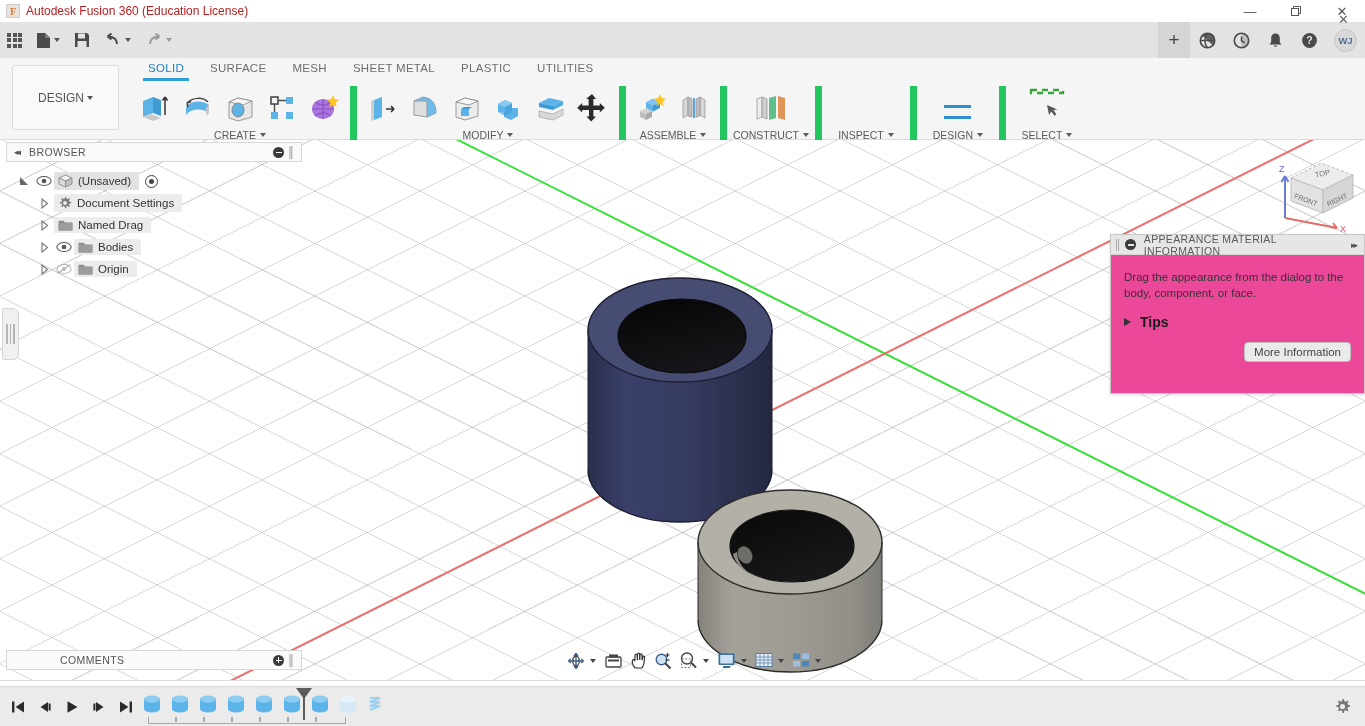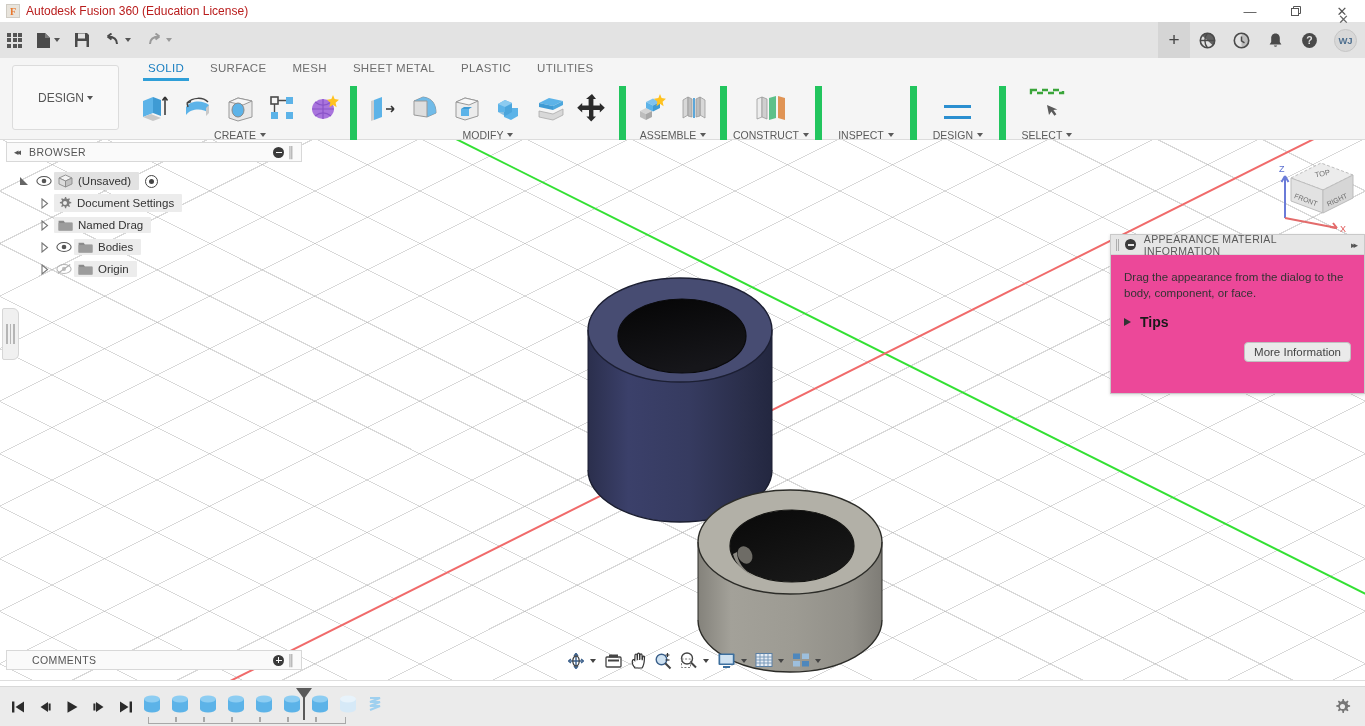--- a/index.html
+++ b/index.html
@@ -154,21 +154,21 @@
   .edge-handle {
     position: absolute; left: 2px; top: 308px; width: 17px; height: 52px;
     background: #f0f0f0; border: 1px solid #d6d6d6; border-radius: 2px 6px 6px 2px;
     display: flex; align-items: center; justify-content: center; gap: 2px;
   }
   .edge-handle i { width: 1.5px; height: 20px; background: #b5b5b5; display: block; }
 
   
   .comments-bar {
     position: absolute; left: 6px; top: 650px; width: 296px; height: 20px;
-    background: #fafafa; border: 1px solid #d8d8d8; display: flex; align-items: center;
+    background: #fafafa; border: 1px solid #d8d8d8; display: flex; align-items: center; padding-left: 28px;
   }
   .cb-title { font-size: 10.5px; color: #555; margin-left: 25px; letter-spacing: .4px; }
   .cb-plus {
     position: absolute; right: 17px; width: 11px; height: 11px; border-radius: 50%; background: #3a3a3a;
   }
   .cb-plus::before { content:""; position:absolute; left:2.5px; top:5px; width:6px; height:1.5px; background:#fafafa; }
   .cb-plus::after  { content:""; position:absolute; left:4.75px; top:2.5px; width:1.5px; height:6px; background:#fafafa; }
 
   
   .canvas {

